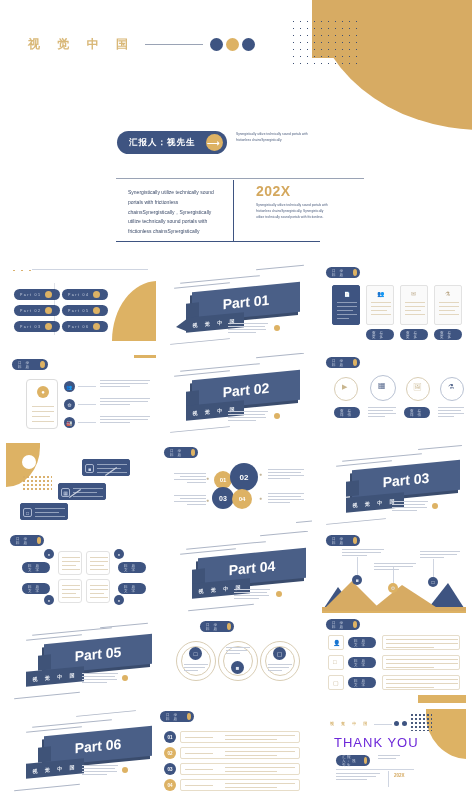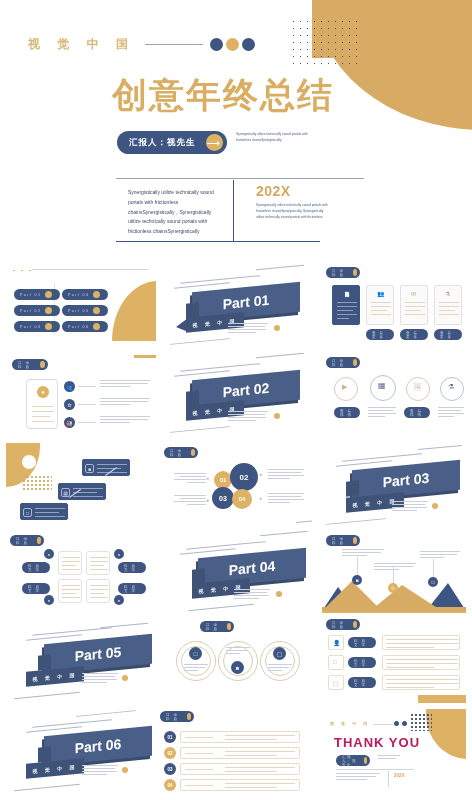--- a/index.html
+++ b/index.html
@@ -113,21 +113,21 @@
   .txtline { position:absolute; background:#e3d7c0; height:1px; }
   .txtline.n { background:#cfd5e1; }
   .dots-pat {
     position:absolute;
     background-image: radial-gradient(#d7ab63 0.7px, transparent 0.8px);
     background-size: 4px 4px;
   }
   .dots-pat.n { background-image: radial-gradient(#3d4f74 0.7px, transparent 0.8px); }
   .goldblob { position:absolute; background:#ddb264; }
 
-  .thankyou { position:absolute; color:#be185d; font-size:13px; font-weight:700; letter-spacing:1px; }
+  .thankyou { position:absolute; color:#6d28d9; font-size:13px; font-weight:400; letter-spacing:1px; }
   .watermark {
     position:absolute; left:318px; top:762px; width:150px; text-align:center;
     color:#c9c9c9; font-size:15px; font-weight:700; letter-spacing:0.5px;
     font-family:"Liberation Serif", serif; opacity:0.85;
   }
 </style>
 </head>
 <body>
 
 <div class="page">
@@ -138,21 +138,20 @@
     <div class="hero-dots"></div>
 
     <div class="brand-row">
       <span class="brand-text">视 觉 中 国</span>
       <span class="brand-line"></span>
       <span class="brand-dot bd-navy"></span>
       <span class="brand-dot bd-gold"></span>
       <span class="brand-dot bd-navy"></span>
     </div>
 
-    <div class="hero-title">创意年终总结</div>
 
     <div class="speaker-pill">
       <span>汇报人：视先生</span>
       <span class="speaker-arrow">⟶</span>
     </div>
 
     <div class="hero-mini">Synergistically utilize technically sound portals with frictionless chainsSynergistically</div>
 
     <div class="hero-rule"></div>
     <div class="hero-div"></div>

